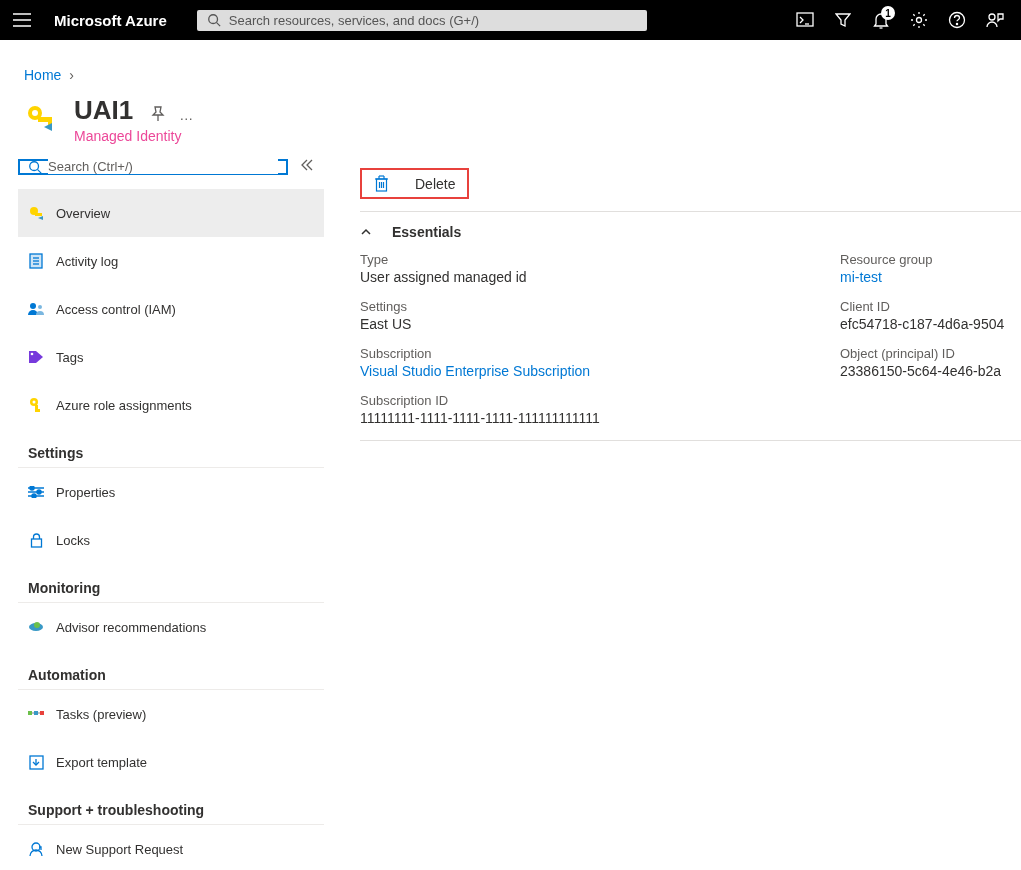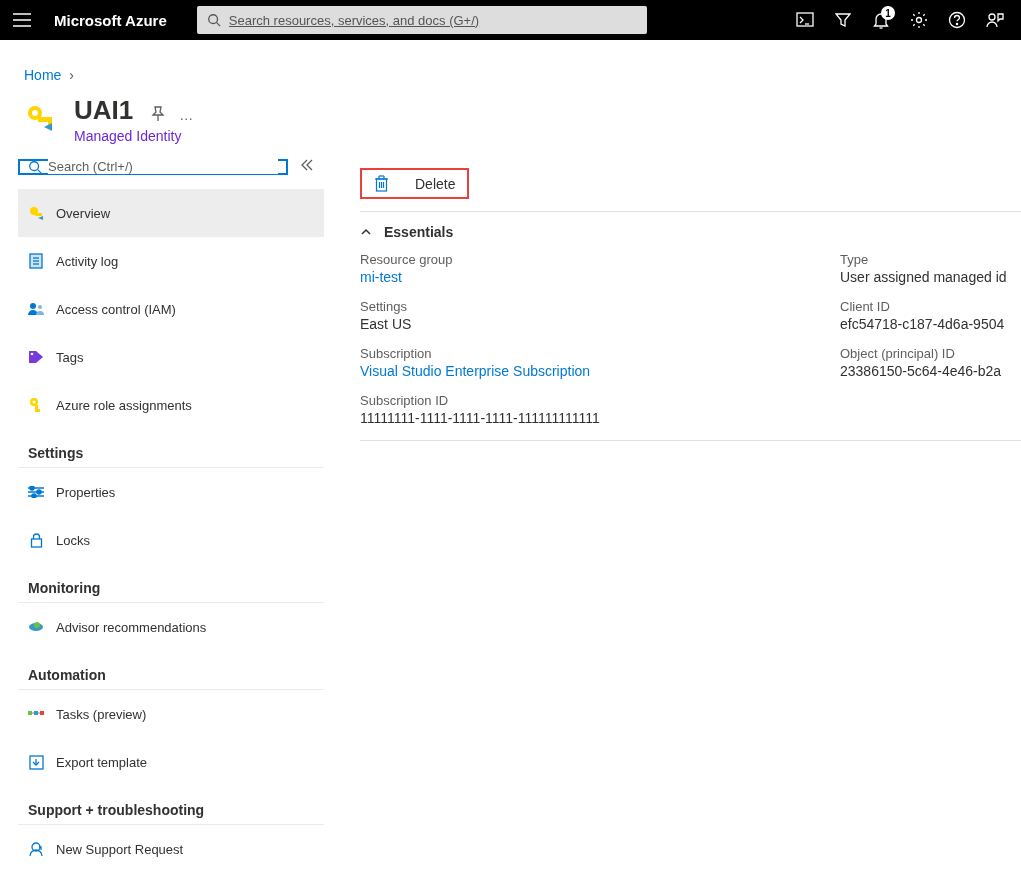--- a/index.html
+++ b/index.html
@@ -2,38 +2,38 @@
 <html><head>
 <meta charset="utf-8">
 <style>
   * { box-sizing: border-box; margin: 0; padding: 0; }
   body { font-family: "Segoe UI", -apple-system, sans-serif; font-size: 14px; color: #323130; background: #fff; width: 1021px; height: 870px; overflow: hidden; }
   
   
   .topbar { height: 40px; background: #000; display: flex; align-items: center; padding: 0 10px; color: #fff; }
   .hamburger { width: 24px; height: 24px; display: flex; align-items: center; justify-content: center; cursor: pointer; margin-right: 20px; }
   .brand { font-size: 15px; font-weight: 600; margin-right: 30px; }
-  .searchbox { flex: 1; max-width: 450px; height: 28px; background: #ddd; border-radius: 2px; display: flex; align-items: center; padding: 0 10px; color: #555; text-decoration: underline; }
+  .searchbox { flex: 1; max-width: 450px; height: 21px; background: #ddd; border-radius: 2px; display: flex; align-items: center; padding: 0 10px; color: #555; }
   .searchbox svg { margin-right: 8px; }
   .searchbox input { flex: 1; border: none; background: transparent; outline: none; font-size: 13px; color: #333; }
   .searchbox input::placeholder { color: #555; }
   .topicons { margin-left: auto; display: flex; gap: 6px; align-items: center; }
   .topicon { width: 32px; height: 32px; display: flex; align-items: center; justify-content: center; cursor: pointer; position: relative; }
   .badge { position: absolute; top: 2px; right: 2px; background: #fff; color: #000; border-radius: 50%; width: 14px; height: 14px; font-size: 10px; font-weight: 700; display: flex; align-items: center; justify-content: center; }
 
   
   .breadcrumb { padding: 27px 24px 0; font-size: 14px; }
   .breadcrumb a { color: #0078d4; text-decoration: none; }
   .breadcrumb .chev { color: #605e5c; margin-left: 4px; }
 
   
   .page-header { display: flex; align-items: flex-start; padding: 12px 24px 10px; gap: 16px; }
   .key-icon { width: 34px; height: 34px; margin-top: 6px; flex-shrink: 0; }
   .title-area h1 { font-size: 26px; font-weight: 600; display: inline-block; }
-  .subtitle { font-size: 14px; color: #6d28d9; margin-top: 2px; }
+  .subtitle { font-size: 14px; color: #ec4899; margin-top: 2px; }
   .title-actions { display: inline-flex; align-items: center; gap: 12px; margin-left: 12px; vertical-align: middle; }
   .pin-btn, .more-btn { cursor: pointer; color: #605e5c; }
 
   
   .main { display: flex; }
   .sidebar { width: 330px; padding: 0 6px 0 18px; }
   .sidebar-search { display: flex; align-items: center; padding: 0 6px 10px 0; gap: 8px; }
   .sidebar-search-box { flex: 1; border: 2px solid #0078d4; height: 16px; display: flex; align-items: center; padding: 0 8px; }
   .sidebar-search-box input { flex: 1; border: none; outline: none; font-size: 13px; }
   .sidebar-search-box input::placeholder { color: #605e5c; }
@@ -41,21 +41,21 @@
   .nav-item { display: flex; align-items: center; height: 48px; padding: 0 10px; cursor: pointer; gap: 12px; font-size: 13px; }
   .nav-item.active { background: #ededed; }
   .nav-icon { width: 16px; height: 16px; flex-shrink: 0; display: flex; align-items: center; justify-content: center; }
   .section-header { font-size: 14px; font-weight: 600; padding: 16px 10px 6px; border-bottom: 1px solid #edebe9; }
 
   
   .content { flex: 1; padding: 14px 0 0 30px; }
   .toolbar { display: flex; align-items: center; margin-bottom: 12px; }
   .delete-btn { border: 2.5px solid #e8413c; padding: 5px 12px; display: flex; align-items: center; gap: 26px; cursor: pointer; font-size: 14px; }
   .hr { border-bottom: 1px solid #e1dfdd; margin-bottom: 8px; }
-  .essentials-toggle { display: flex; align-items: center; gap: 12px; font-weight: 600; font-size: 14px; cursor: pointer; padding: 4px 0 12px; }
+  .essentials-toggle { display: flex; align-items: center; gap: 20px; font-weight: 600; font-size: 14px; cursor: pointer; padding: 4px 0 12px; }
   .essentials-grid { display: grid; grid-template-columns: 480px 1fr; row-gap: 14px; }
   .ess-label { font-size: 13px; color: #605e5c; margin-bottom: 2px; }
   .ess-value { font-size: 14px; color: #323130; }
   .ess-value.link { color: #0078d4; cursor: pointer; }
   .hr-bottom { border-bottom: 1px solid #e1dfdd; margin-top: 14px; }
 </style>
 </head>
 <body>
 
 <div class="topbar">
@@ -309,28 +309,28 @@
     </div>
     <div class="hr"></div>
     <div class="essentials-toggle">
       <svg width="12" height="12" viewBox="0 0 12 12" fill="none" stroke="#323130" stroke-width="1.5">
           <polyline points="2,8 6,4 10,8"></polyline>
         </svg>
       <span>Essentials</span>
     </div>
     <div class="essentials-grid">
       <div>
+        <div class="ess-label">Type</div>
+        <div class="ess-value">User assigned managed id</div>
+      </div>
+      <div>
         <div class="ess-label">Resource group</div>
         <div class="ess-value link">mi-test</div>
       </div>
       <div>
-        <div class="ess-label">Type</div>
-        <div class="ess-value">User assigned managed id</div>
-      </div>
-      <div>
         <div class="ess-label">Settings</div>
         <div class="ess-value">East US</div>
       </div>
       <div>
         <div class="ess-label">Client ID</div>
         <div class="ess-value">efc54718-c187-4d6a-9504</div>
       </div>
       <div>
         <div class="ess-label">Subscription</div>
         <div class="ess-value link">Visual Studio Enterprise Subscription</div>

